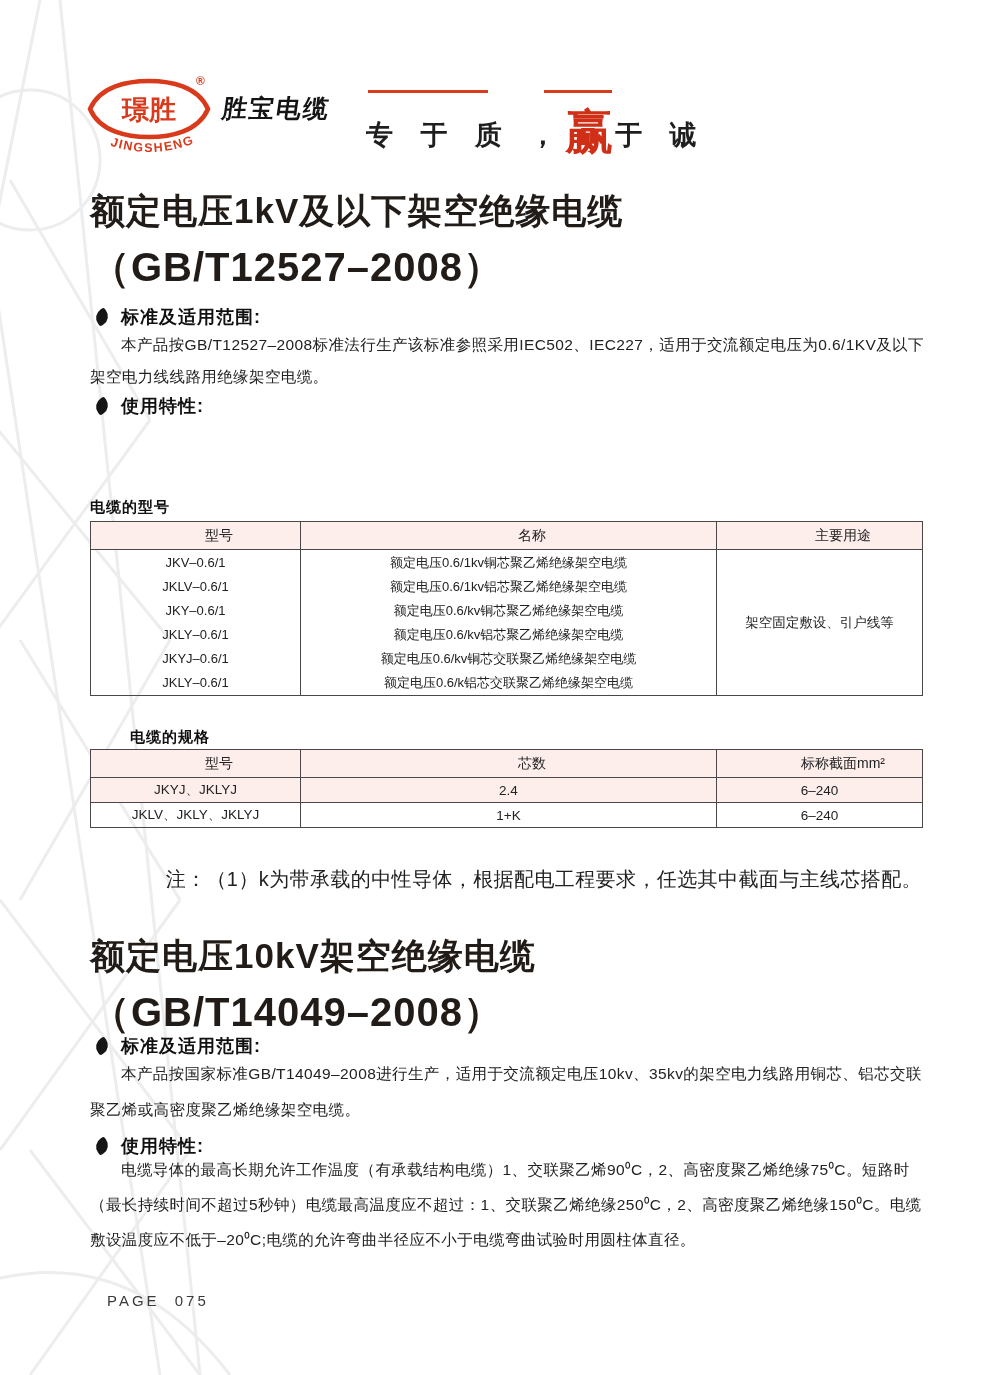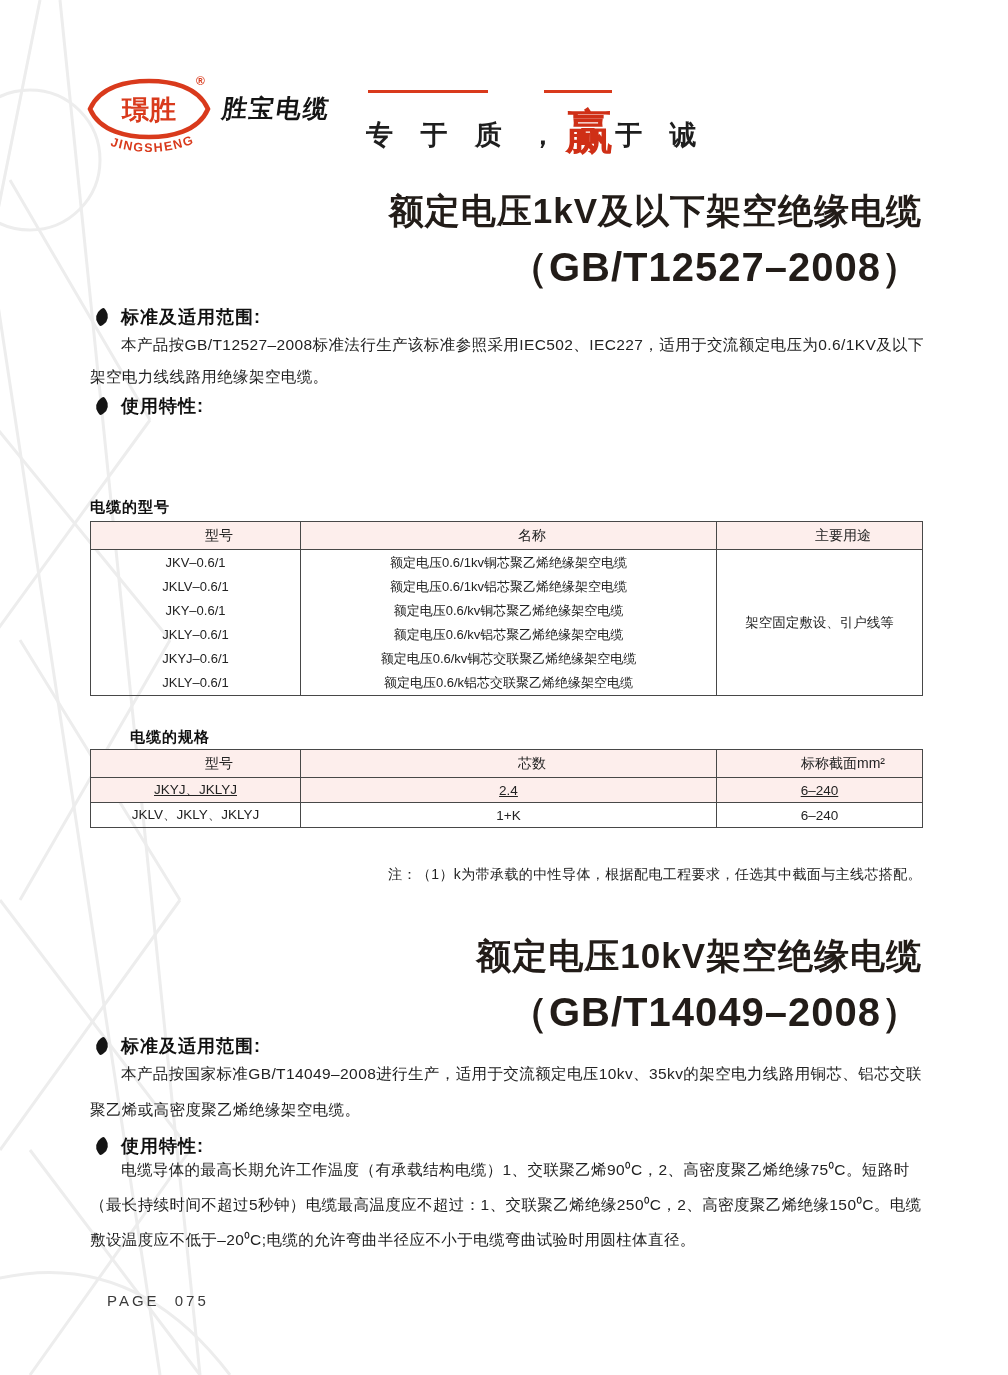--- a/index.html
+++ b/index.html
@@ -21,21 +21,21 @@
   .bar { display:inline-block; width:40px; height:8px; background:#111; margin-left:6px; }
   .slogan { position:absolute; left:366px; top:86px; width:246px; height:64px; }
   .slogan-line { position:absolute; top:4px; height:3px; background:#d93a1c; }
   .slogan-line.seg1 { left:2px; width:120px; }
   .slogan-line.seg2 { left:178px; right:0; }
   .slogan-text { position:absolute; left:0; top:10px; white-space:nowrap; font-family:"DejaVu Serif", serif; }
   .slogan-pre, .slogan-post { font-size:27px; font-weight:bold; color:#1e1e1e; letter-spacing:9px; }
   .win-char { font-size:48px; font-weight:bold; color:#cf2f16; position:relative; top:4px; margin:0 2px 0 0; font-family:"DejaVu Serif", serif; }
 
   
-  .doc-title { position:absolute; left:90px; width:832px; text-align:right; color:#221c18; font-weight:900; }
+  .doc-title { position:absolute; left:90px; width:832px; text-align:left; color:#221c18; font-weight:900; }
   .doc-title .l1 { font-size:35px; letter-spacing:1px; }
   .doc-title .l2 { font-size:40px; margin-top:5px; letter-spacing:1px; }
   #title1 { top:188px; }
   #title2 { top:933px; }
 
   
   .sec-head { position:absolute; left:95px; display:flex; align-items:center; }
   .bullet { width:14px; height:14px; background:#151515; border-radius:15% 70% 15% 70%; transform:rotate(55deg); margin-right:12px; flex:none; }
   .sec-head .txt { font-size:18px; font-weight:bold; color:#111; letter-spacing:1px; }
   .para { position:absolute; left:90px; width:834px; font-size:15.5px; color:#222; text-indent:2em; letter-spacing:0.4px; }
@@ -49,22 +49,22 @@
   .tbl-label { position:absolute; left:90px; font-size:15px; font-weight:bold; color:#111; letter-spacing:1px; }
   #label1 { top:498px; } #label2 { top:728px;margin-left:40px; }
   table.cable { position:absolute; left:90px; width:832px; border-collapse:collapse; table-layout:fixed; }
   #table1 { top:521px; } #table2 { top:749px; }
   .cable th, .cable td { border:1.6px solid #484848; text-align:center; vertical-align:middle; }
   .cable thead th { background:#fdeeec; font-weight:normal; font-size:14px; color:#222; height:28px;padding-left:47px; }
   #table1 tbody td { vertical-align:top; padding-top:1px; }
   #table1 .cell-line { line-height:24px; font-size:13px; color:#222; white-space:nowrap; }
   #table1 .usage-cell { vertical-align:middle; font-size:13.5px; }
   #table2 tbody td { height:25px; font-size:13.5px; color:#222; }
-  #table2 tr.alt td { background:#fdeeec;text-decoration:underline; }
-  .note { position:absolute; left:90px; width:832px; top:866px; text-align:right; font-size:14px; color:#222; letter-spacing:0.4px; }
+  #table2 tr.alt td { background:#fdeeec; }
+  .note { position:absolute; left:90px; width:832px; top:866px; text-align:right; font-size:20px; color:#222; letter-spacing:0.4px; }
 
   .page-num { position:absolute; left:107px; top:1292px; font-size:15px; font-weight:normal; color:#3a3a3a; letter-spacing:3px; word-spacing:8px; }
 </style>
 </head>
 <body>
 
 <div class="page">
 
   <svg class="wm" width="260" height="1375" viewBox="0 0 260 1375">
     <g stroke="#ededed" stroke-width="3" fill="none">

